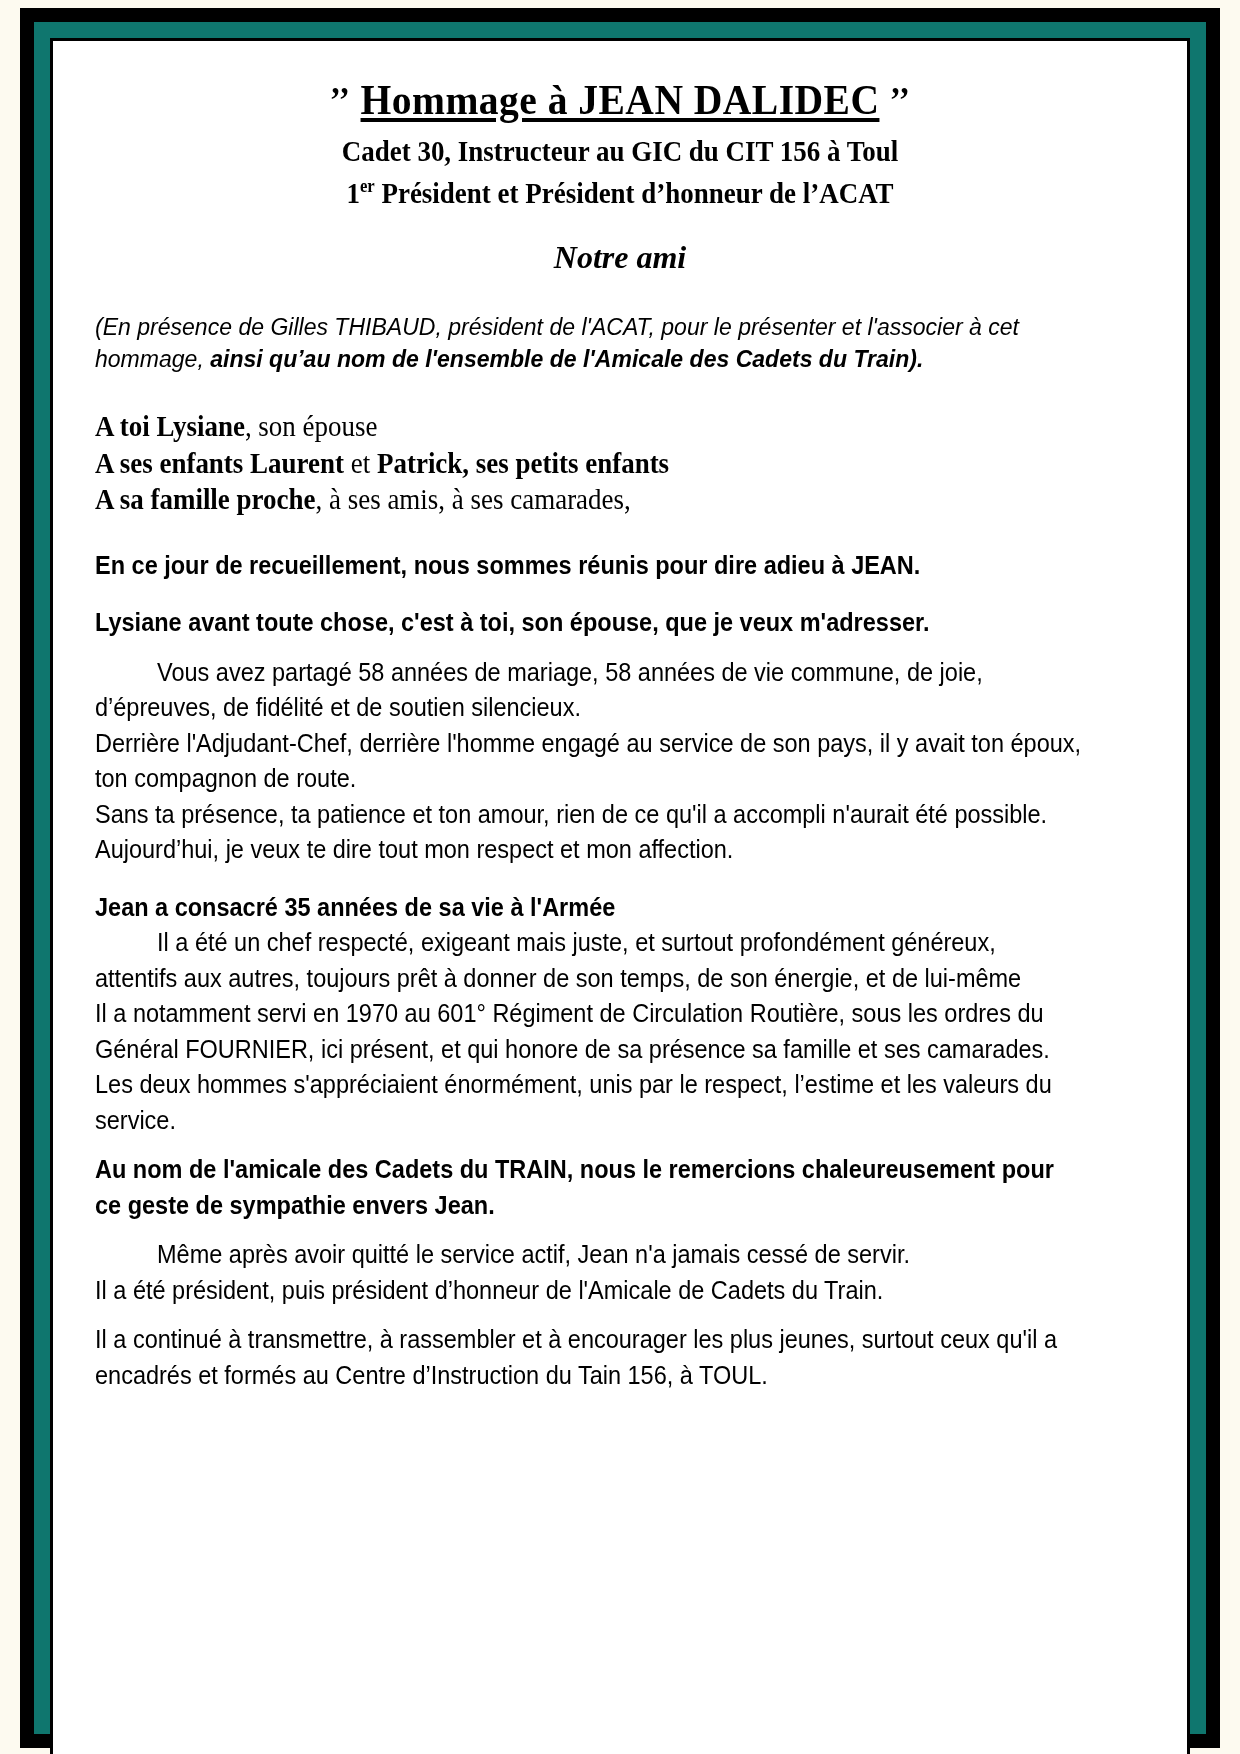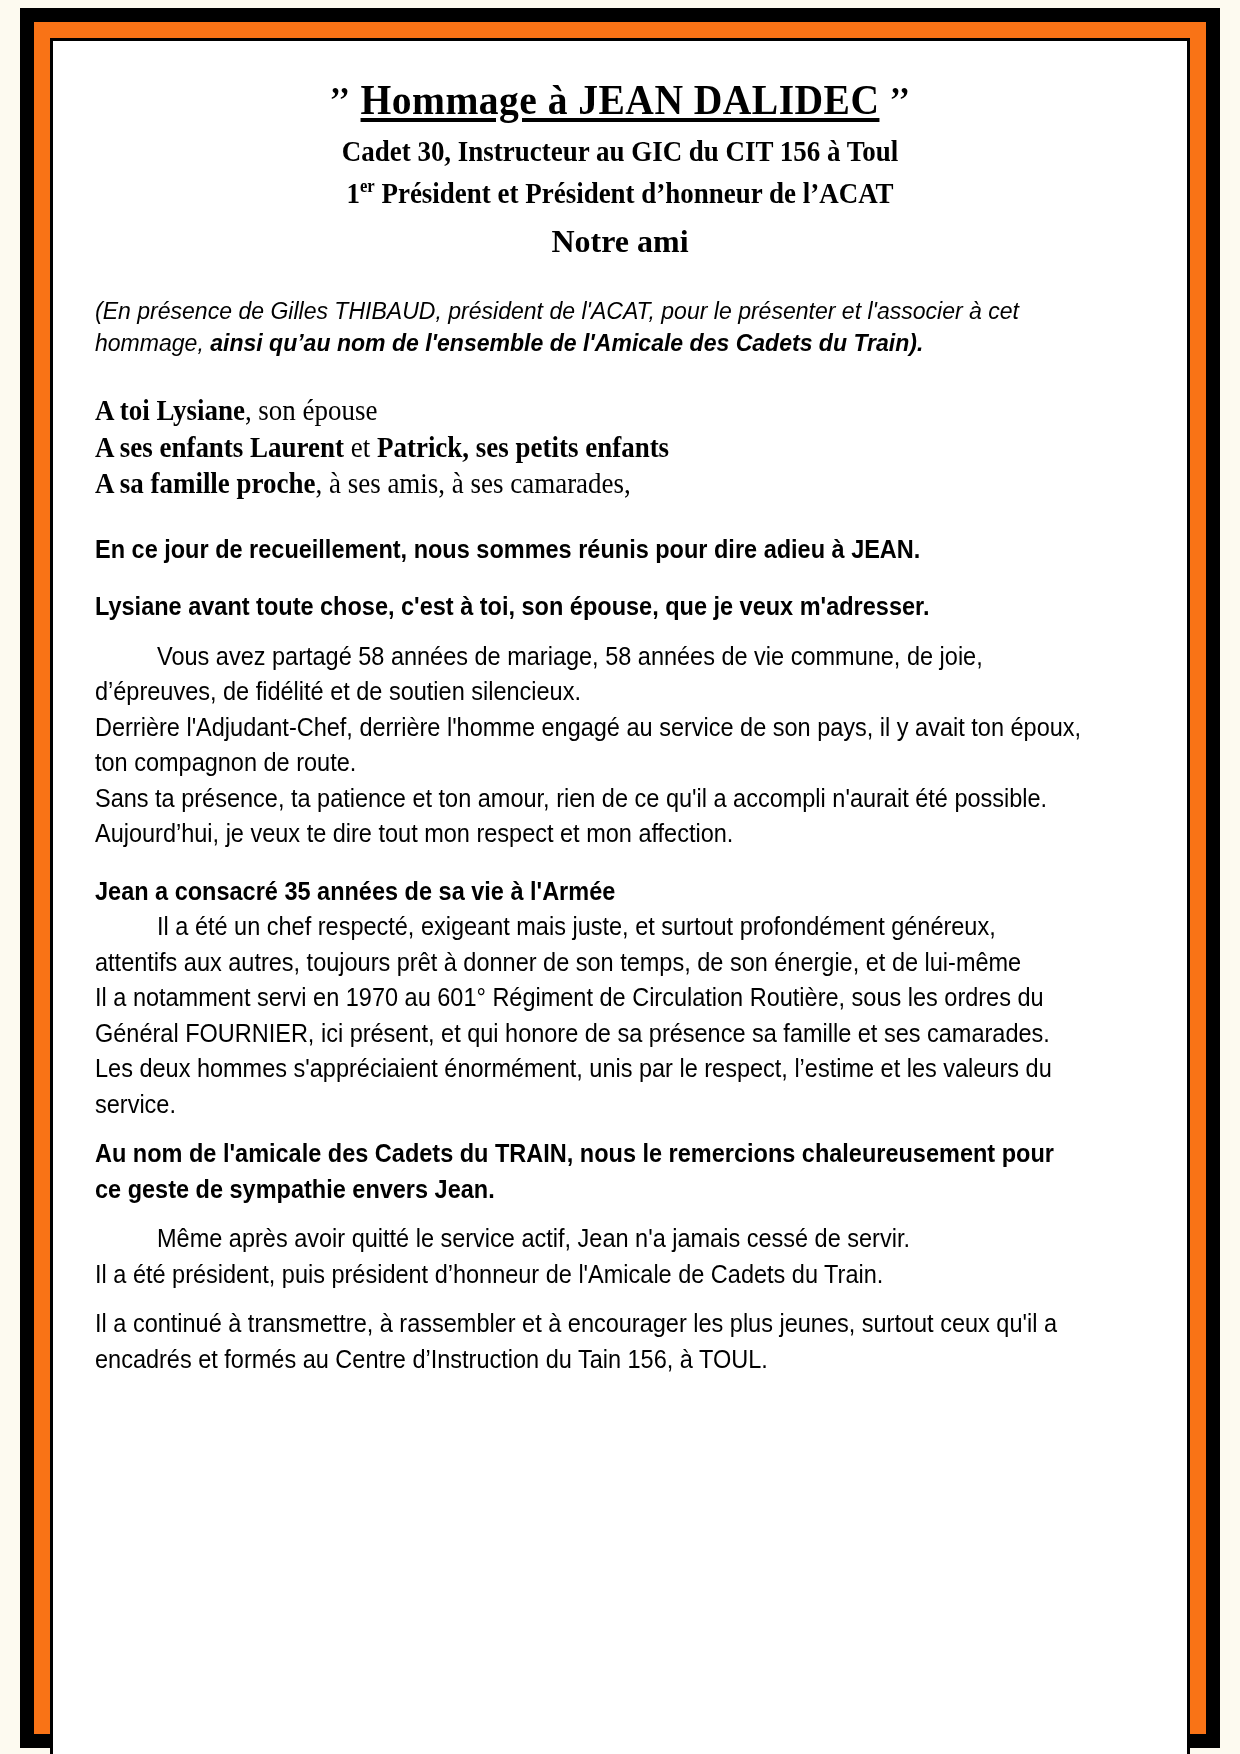--- a/index.html
+++ b/index.html
@@ -23,21 +23,21 @@
     background: #fdfaf0;
     box-sizing: border-box;
   }
   .frame-outer {
     position: absolute;
     left: 20px;
     top: 8px;
     width: 1200px;
     height: 1740px;
     border: 14px solid #000000;
-    background: #f97316;
+    background: #0f766e;
     box-sizing: border-box;
   }
   .frame-inner {
     position: absolute;
     left: 16px;
     top: 16px;
     right: 16px;
     bottom: -40px;
     border: 3px solid #000000;
     background: #ffffff;
@@ -83,22 +83,23 @@
     transform: scaleX(0.93);
   }
   .subtitle2 sup {
     font-size: 0.62em;
     vertical-align: super;
   }
   .notre-ami {
     text-align: center;
     font-family: "Liberation Serif", serif;
     font-weight: bold;
+    font-style: italic;
     font-size: 32px;
-    margin: 6px 0 0 0;
+    margin: 22px 0 0 0;
     line-height: 1.25;
   }
 
   
   .note {
     margin: 34px 0 0 0;
     font-family: "Liberation Sans", sans-serif;
     font-style: italic;
     font-size: 24.5px;
     line-height: 1.34;

